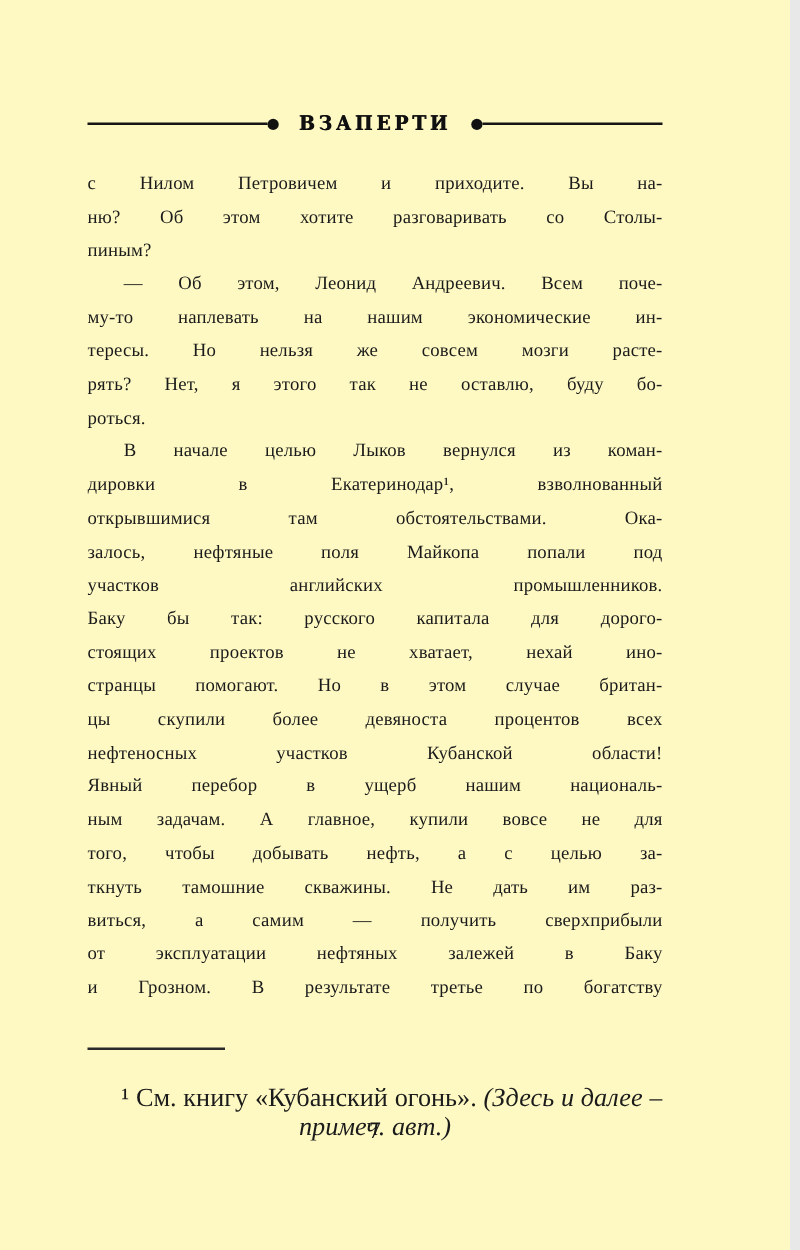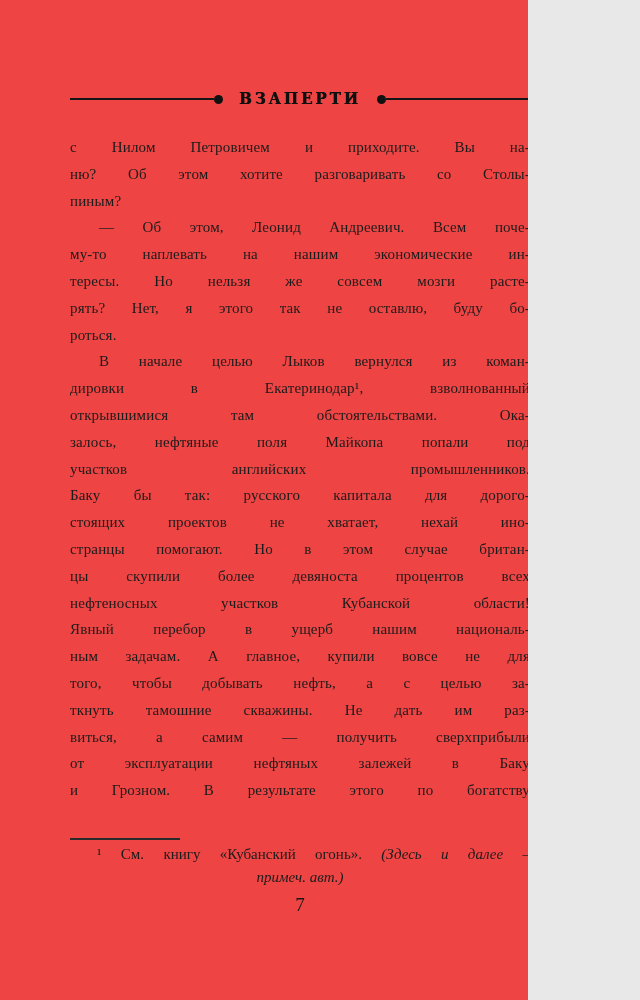--- a/index.html
+++ b/index.html
@@ -1,20 +1,20 @@
 <!DOCTYPE html>
 <html><head>
 <meta charset="utf-8">
 <style>
   html, body { margin: 0; padding: 0; background: #e8e8e8; }
   .page {
     position: relative;
-    width: 528px;
+    width: 632px;
     height: 1000px;
-    background: #ef4444;
+    background: #fef9c3;
     font-family: "Liberation Serif", "DejaVu Serif", serif;
     color: #1b1b1b;
     overflow: hidden;
   }
   
   .chapter-header {
     position: absolute;
     left: 70px; top: 90px;
     width: 460px; height: 18px;
     display: flex;
@@ -63,23 +63,23 @@
   .line.indent { text-indent: 29px; }
   
   .footnote-separator {
     position: absolute;
     left: 70px; top: 838px;
     width: 110px; height: 2px;
     background: #2a2a2a;
   }
   .footnote {
     position: absolute;
-    left: 70px; top: 843px;
+    left: 70px; top: 867px;
     width: 460px;
-    font-size: 15px;
+    font-size: 21px;
     line-height: 23px;
   }
   .footnote .fn-line1 {
     text-align: justify;
     text-align-last: justify;
     text-indent: 27px;
     height: 23px;
     overflow: hidden;
   }
   .footnote .fn-line2 {
@@ -130,21 +130,21 @@
       <div class="line">стоящих проектов не хватает, нехай ино-</div>
       <div class="line">странцы помогают. Но в этом случае британ-</div>
       <div class="line">цы скупили более девяноста процентов всех</div>
       <div class="line">нефтеносных участков Кубанской области!</div>
       <div class="line">Явный перебор в ущерб нашим националь-</div>
       <div class="line">ным задачам. А главное, купили вовсе не для</div>
       <div class="line">того, чтобы добывать нефть, а с целью за-</div>
       <div class="line">ткнуть тамошние скважины. Не дать им раз-</div>
       <div class="line">виться, а самим — получить сверхприбыли</div>
       <div class="line">от эксплуатации нефтяных залежей в Баку</div>
-      <div class="line">и Грозном. В результате этого по богатству</div>
+      <div class="line">и Грозном. В результате третье по богатству</div>
     </div>
 
   <div class="footnote-separator"></div>
 
   <div class="footnote">
     <div class="fn-line1"><span>¹ См. книгу «Кубанский огонь».</span> <span class="italic">(Здесь и далее –</span></div>
     <div class="fn-line2 italic">примеч. авт.)</div>
   </div>
 
   <div class="page-number">7</div>

